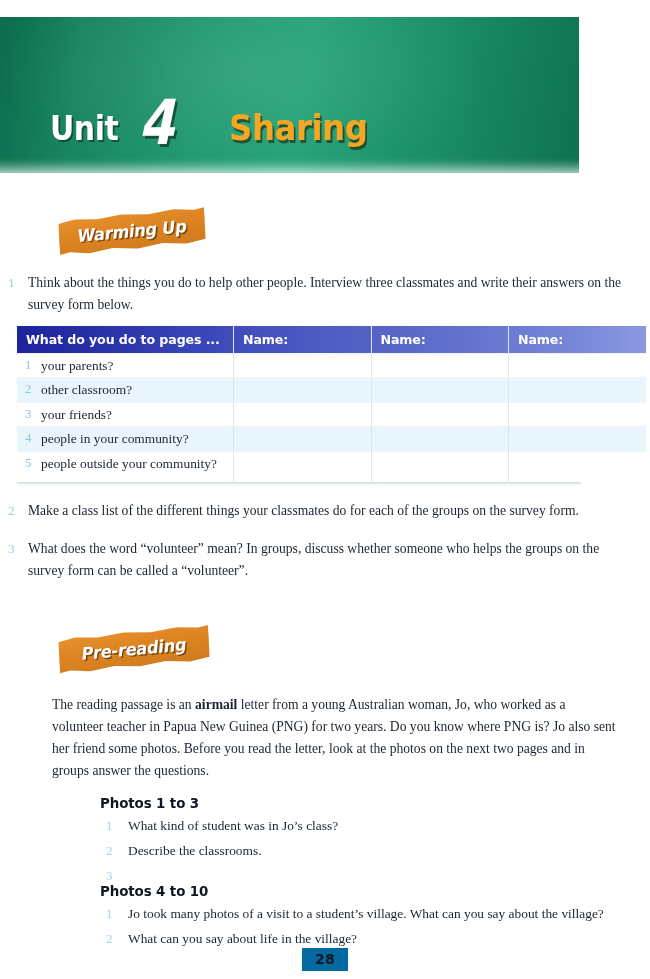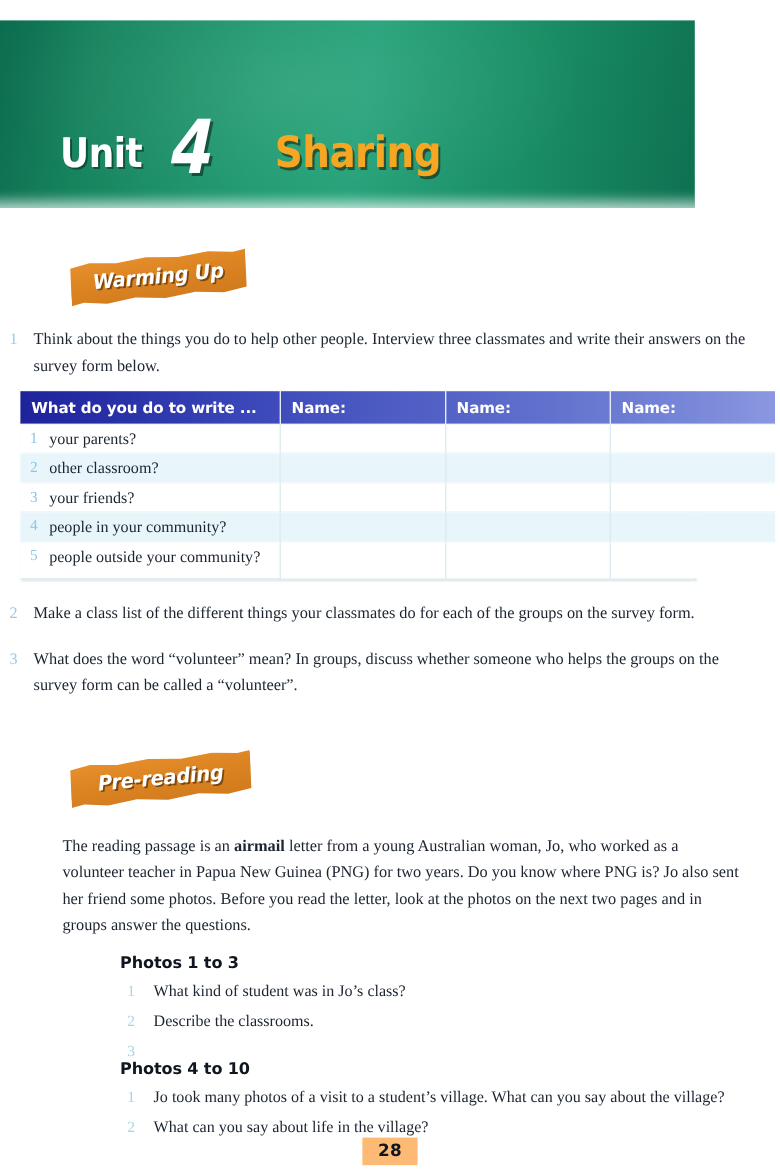--- a/index.html
+++ b/index.html
@@ -240,21 +240,21 @@
     left: 0; bottom: 8px;
     width: 650px;
     display: flex;
     justify-content: center;
   }
   .page-number {
     font-family: "DejaVu Sans", "Liberation Sans", sans-serif;
     font-weight: 700;
     font-size: 14px;
     color: #10161f;
-    background: #fdba74;
+    background: #0369a1;
     padding: 3px 13px 4px 13px;
     letter-spacing: 0.3px;
   }
 </style>
 </head>
 <body>
 
 <div class="unit-banner">
   <div class="banner-inner">
     <span class="unit-word">Unit</span>
@@ -278,21 +278,21 @@
     <li class="li-main" style="padding-right:22px;margin-bottom:4px;">
       <span class="num">1</span>
       <span class="txt">Think about the things you do to help other people. Interview three classmates and write their answers on the survey form below.</span>
     </li>
   </ol>
 
   <div class="survey-wrap">
     <table class="survey">
       <thead>
         <tr class="head-row">
-          <th class="col-q">What do you do to write ...</th>
+          <th class="col-q">What do you do to pages ...</th>
           <th class="col-n">Name:</th>
           <th class="col-n">Name:</th>
           <th class="col-n">Name:</th>
         </tr>
       </thead>
       <tbody>
         <tr class="row-a">
           <td class="q-cell">
             <span class="q-num">1</span>
             <span>your parents?</span>

